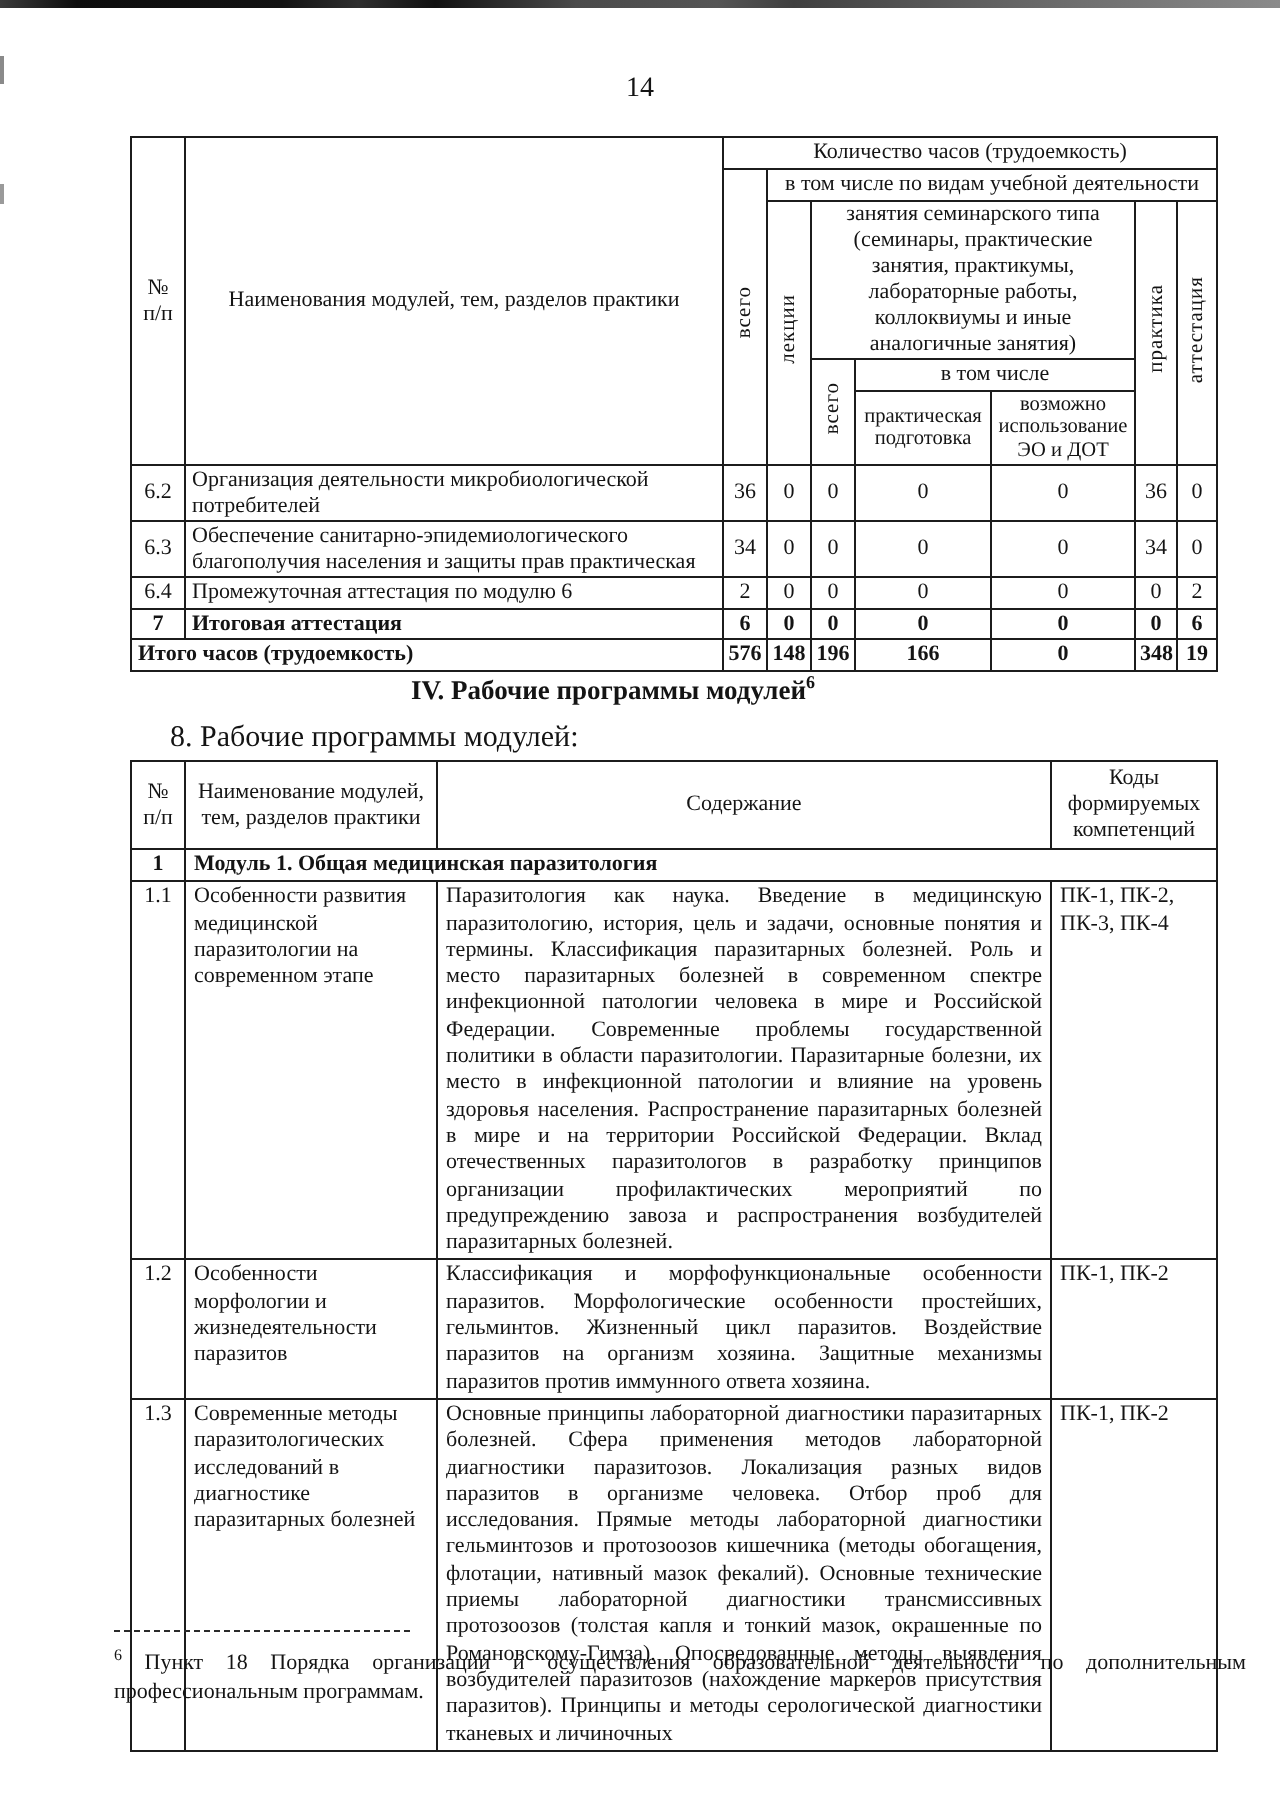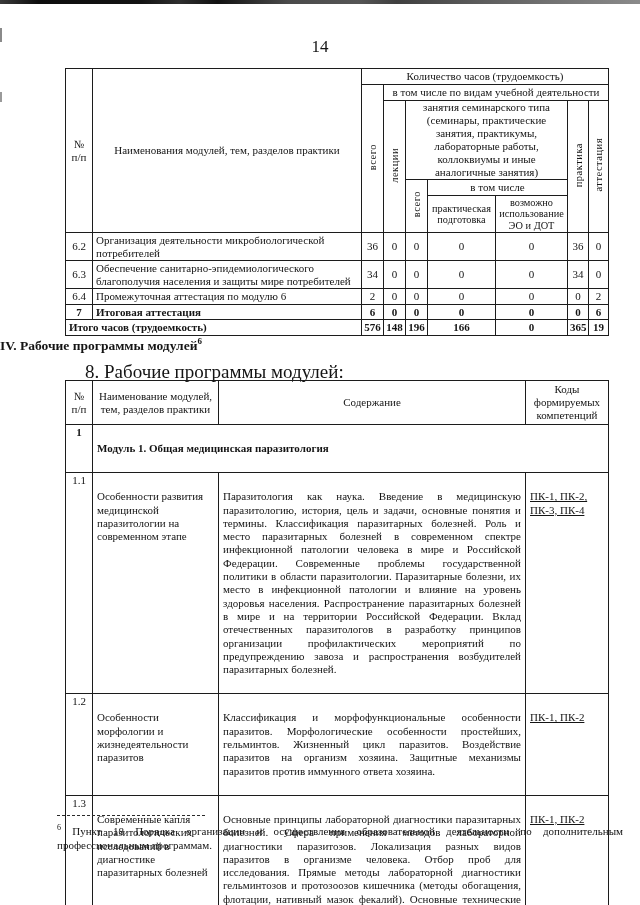--- a/index.html
+++ b/index.html
@@ -21,21 +21,21 @@
   }
   .scan-left {
     position: absolute; left: 0; top: 28px; width: 2px; height: 14px; background: #8a8a8a;
   }
   .scan-left2 {
     position: absolute; left: 0; top: 92px; width: 2px; height: 10px; background: #9a9a9a;
   }
 
   .page-number {
     position: absolute; top: 37px; left: 0; width: 640px;
-    text-align: center; font-size: 17px;
+    text-align: center; font-size: 14px;
   }
 
   table { border-collapse: collapse; table-layout: fixed; }
   th, td {
     border: 1px solid #1c1c1c;
     padding: 0 2px;
     font-weight: normal;
     overflow: hidden;
     vertical-align: middle;
   }
@@ -58,39 +58,39 @@
     letter-spacing: 0.5px;
     margin: 0 auto;
     display: inline-block;
   }
   .bold-row td { font-weight: bold; }
   .total-row td { font-weight: bold; margin-top: 28px; }
 
   
   .section-title {
     position: absolute; top: 336px; left: 0; width: 613px;
-    text-align: left; font-size: 13.5px; font-weight: bold;
+    text-align: center; font-size: 13.5px; font-weight: bold;
   }
   .section-title sup { font-size: 9px; font-weight: bold; }
   .section-subtitle {
     position: absolute; top: 361px; left: 85px;
-    font-size: 19px;
+    font-size: 15px;
   }
 
   
   .programs-table {
     position: absolute; left: 65px; top: 380px; width: 543px;
     font-size: 11px; line-height: 13.3px;
   }
   .programs-table th { text-align: center; line-height: 13px; }
-  .programs-table td { vertical-align: top; padding: 17px 4px; }
+  .programs-table td { vertical-align: top; padding: 1px 4px; }
   .programs-table td.num { text-align: center; padding: 1px 1px; }
   .programs-table td.content { text-align: justify; text-align-last: left; }
   .programs-table td.module-title { font-weight: bold; }
-  .programs-table td.codes { text-align: left; text-decoration: underline; }
+  .programs-table td.codes { text-align: left; }
 
   
   .footnote-rule {
     position: absolute; left: 57px; top: 815px; width: 148px;
     border-top: 1.5px dashed #2a2a2a; height: 0;
   }
   .footnote {
     position: absolute; left: 57px; top: 821px; width: 566px;
     font-size: 11px; line-height: 14.5px;
     text-align: justify; text-align-last: left;
@@ -149,21 +149,21 @@
     <td class="val">36</td>
     <td class="val">0</td>
     <td class="val">0</td>
     <td class="val">0</td>
     <td class="val">0</td>
     <td class="val">36</td>
     <td class="val">0</td>
   </tr>
   <tr style="height:28px">
     <td class="num">6.3</td>
-    <td class="name">Обеспечение санитарно-эпидемиологического благополучия населения и защиты мире потребителей</td>
+    <td class="name">Обеспечение санитарно-эпидемиологического благополучия населения и защиты прав практическая</td>
     <td class="val">34</td>
     <td class="val">0</td>
     <td class="val">0</td>
     <td class="val">0</td>
     <td class="val">0</td>
     <td class="val">34</td>
     <td class="val">0</td>
   </tr>
   <tr style="height:14px">
     <td class="num">6.4</td>
@@ -187,21 +187,21 @@
     <td class="val">0</td>
     <td class="val">6</td>
   </tr>
   <tr style="height:14px" class="total-row">
     <td class="name" colspan="2">Итого часов (трудоемкость)</td>
     <td class="val">576</td>
     <td class="val">148</td>
     <td class="val">196</td>
     <td class="val">166</td>
     <td class="val">0</td>
-    <td class="val">365</td>
+    <td class="val">348</td>
     <td class="val">19</td>
   </tr>
 </tbody>
   </table>
 
 <div class="section-title"><span>IV. Рабочие программы модулей</span><sup>6</sup></div>
 <div class="section-subtitle">8. Рабочие программы модулей:</div>
 
 <table class="programs-table">
   <colgroup>
@@ -228,21 +228,21 @@
     <td class="codes">ПК-1, ПК-2, ПК-3, ПК-4</td>
   </tr>
   <tr style="height:66px">
     <td class="num">1.2</td>
     <td>Особенности морфологии и жизнедеятельности паразитов</td>
     <td class="content">Классификация и морфофункциональные особенности паразитов. Морфологические особенности простейших, гельминтов. Жизненный цикл паразитов. Воздействие паразитов на организм хозяина. Защитные механизмы паразитов против иммунного ответа хозяина.</td>
     <td class="codes">ПК-1, ПК-2</td>
   </tr>
   <tr style="height:148px">
     <td class="num">1.3</td>
-    <td>Современные капля паразитологических исследований в диагностике паразитарных болезней</td>
+    <td>Современные методы паразитологических исследований в диагностике паразитарных болезней</td>
     <td class="content">Основные принципы лабораторной диагностики паразитарных болезней. Сфера применения методов лабораторной диагностики паразитозов. Локализация разных видов паразитов в организме человека. Отбор проб для исследования. Прямые методы лабораторной диагностики гельминтозов и протозоозов кишечника (методы обогащения, флотации, нативный мазок фекалий). Основные технические приемы лабораторной диагностики трансмиссивных протозоозов (толстая капля и тонкий мазок, окрашенные по Романовскому-Гимза). Опосредованные методы выявления возбудителей паразитозов (нахождение маркеров присутствия паразитов). Принципы и методы серологической диагностики тканевых и личиночных</td>
     <td class="codes">ПК-1, ПК-2</td>
   </tr>
 </tbody>
   </table>
 
 <div class="footnote-rule"></div>
 <div class="footnote"><sup>6</sup> <span>Пункт 18 Порядка организации и осуществления образовательной деятельности по дополнительным профессиональным программам.</span></div>
 
 </body></html>

